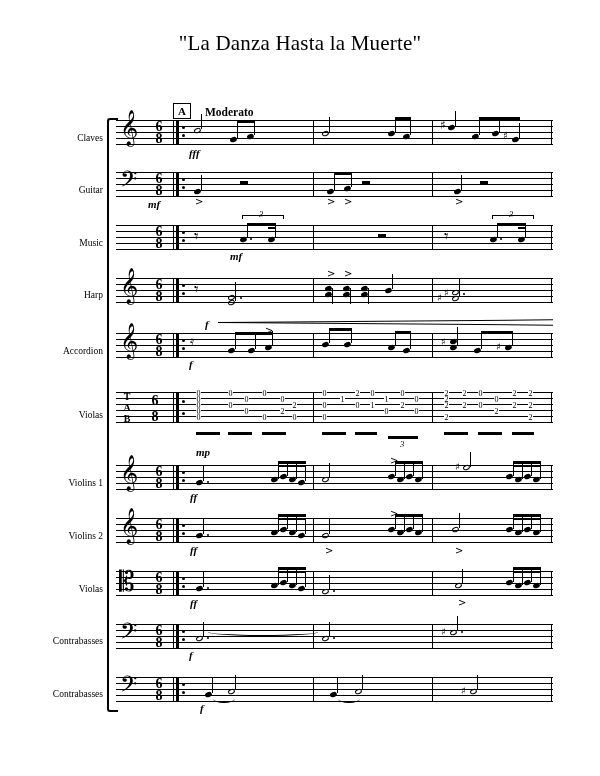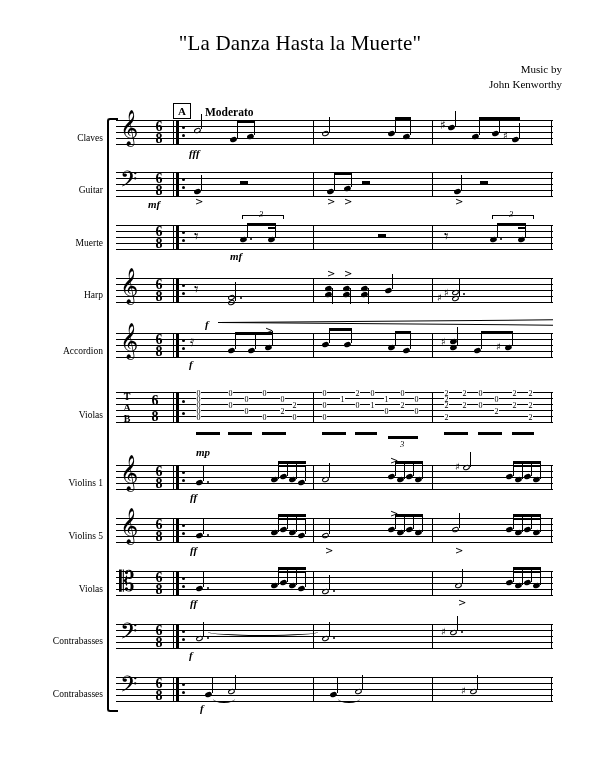--- a/index.html
+++ b/index.html
@@ -267,24 +267,20 @@
 </style>
 </head>
 <body>
 
 <div class="page">
 
   <div class="title-block">
     <div class="title-line2">"La Danza Hasta la Muerte"</div>
   </div>
 
-  <div class="composer-block">
-    <div>Music by</div>
-    <div>John Kenworthy</div>
-  </div>
 
   <div class="system">
 
     <div class="brace" style="top:118px; height:590px;"></div>
 
     <div class="rehearsal" style="left:173px; top:103px;">A</div>
     <div class="tempo" style="left:205px; top:106px;">Moderato</div>
 
     <div class="instr-label" style="left:55px; top:133px; width:48px;">Claves</div>
     <div class="stafflines" style="left:116px; top:120px; width:437px; height:25px;"></div>
@@ -351,21 +347,21 @@
     <div class="beam" style="left:334px; top:172px; width:18px;"></div>
     <div class="rest-half" style="left:362px; top:181px;"></div>
     <div class="barline" style="left:313px; top:172px; height:25px;"></div>
     <div class="barline" style="left:432px; top:172px; height:25px;"></div>
     <div class="accentmark" style="left:455px; top:197px;">&gt;</div>
     <div class="nh" style="left:454px; top:189px;"></div>
     <div class="stem" style="left:461px; top:175px; height:15px;"></div>
     <div class="rest-half" style="left:480px; top:181px;"></div>
     <div class="barline" style="left:551px; top:172px; height:25px;"></div>
 
-    <div class="instr-label" style="left:52px; top:238px; width:51px;">Muerte</div>
+    <div class="instr-label" style="left:52px; top:238px; width:51px;">Music</div>
     <div class="stafflines" style="left:116px; top:225px; width:437px; height:25px;"></div>
     <div class="g clef-perc" style="left:120px; top:222px;">𝄨</div>
     <div class="timesig" style="left:151px; top:225px;">6</div>
     <div class="timesig" style="left:151px; top:237px;">8</div>
     <div class="barline" style="left:173px; top:225px; height:25px;"></div>
     <div class="barline thick" style="left:176px; top:225px; height:25px;"></div>
     <div class="repeat-dots" style="left:182px; top:231px;"></div>
     <div class="repeat-dots" style="left:182px; top:239px;"></div>
     <div class="dyn" style="left:230px; top:251px;">mf</div>
     <div class="restq" style="left:194px; top:228px;">𝄾</div>
@@ -595,21 +591,21 @@
     <div class="nh" style="left:524px; top:474px;"></div>
     <div class="nh" style="left:533px; top:477px;"></div>
     <div class="stem" style="left:513px; top:461px; height:15px;"></div>
     <div class="stem" style="left:522px; top:464px; height:15px;"></div>
     <div class="stem" style="left:531px; top:461px; height:15px;"></div>
     <div class="stem" style="left:540px; top:464px; height:15px;"></div>
     <div class="beam" style="left:513px; top:461px; width:28px;"></div>
     <div class="beam thin" style="left:513px; top:465px; width:28px;"></div>
     <div class="barline" style="left:551px; top:465px; height:25px;"></div>
 
-    <div class="instr-label" style="left:47px; top:531px; width:56px;">Violins 5</div>
+    <div class="instr-label" style="left:47px; top:531px; width:56px;">Violins 2</div>
     <div class="stafflines" style="left:116px; top:518px; width:437px; height:25px;"></div>
     <div class="g clef-treble" style="left:120px; top:510px;">𝄞</div>
     <div class="timesig" style="left:151px; top:518px;">6</div>
     <div class="timesig" style="left:151px; top:530px;">8</div>
     <div class="barline" style="left:173px; top:518px; height:25px;"></div>
     <div class="barline thick" style="left:176px; top:518px; height:25px;"></div>
     <div class="repeat-dots" style="left:182px; top:524px;"></div>
     <div class="repeat-dots" style="left:182px; top:532px;"></div>
     <div class="dyn" style="left:190px; top:545px;">ff</div>
     <div class="nh" style="left:196px; top:533px;"></div>

